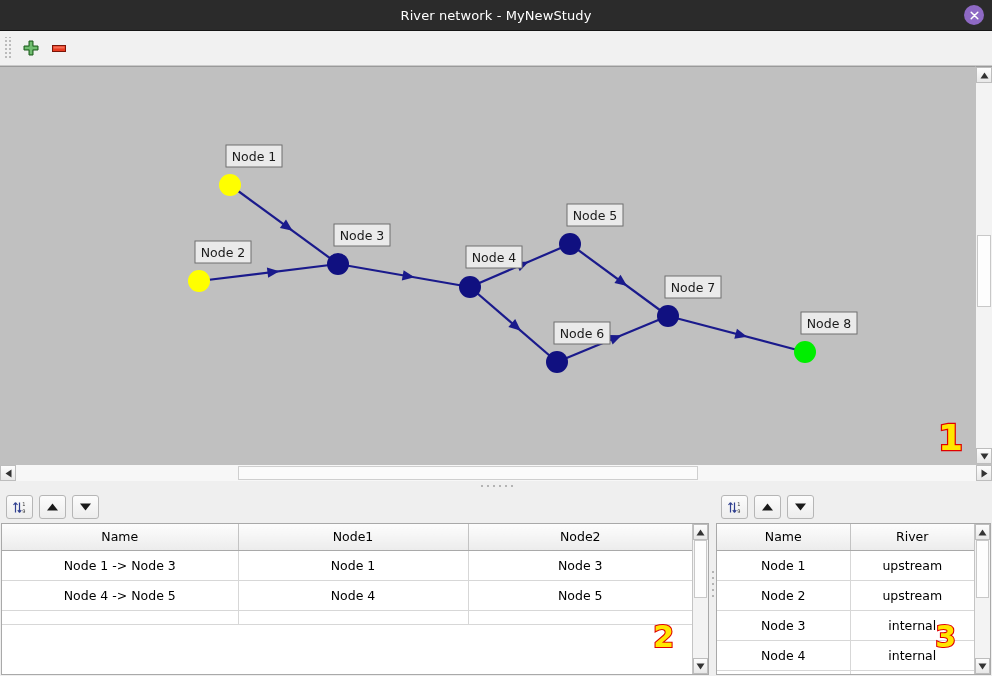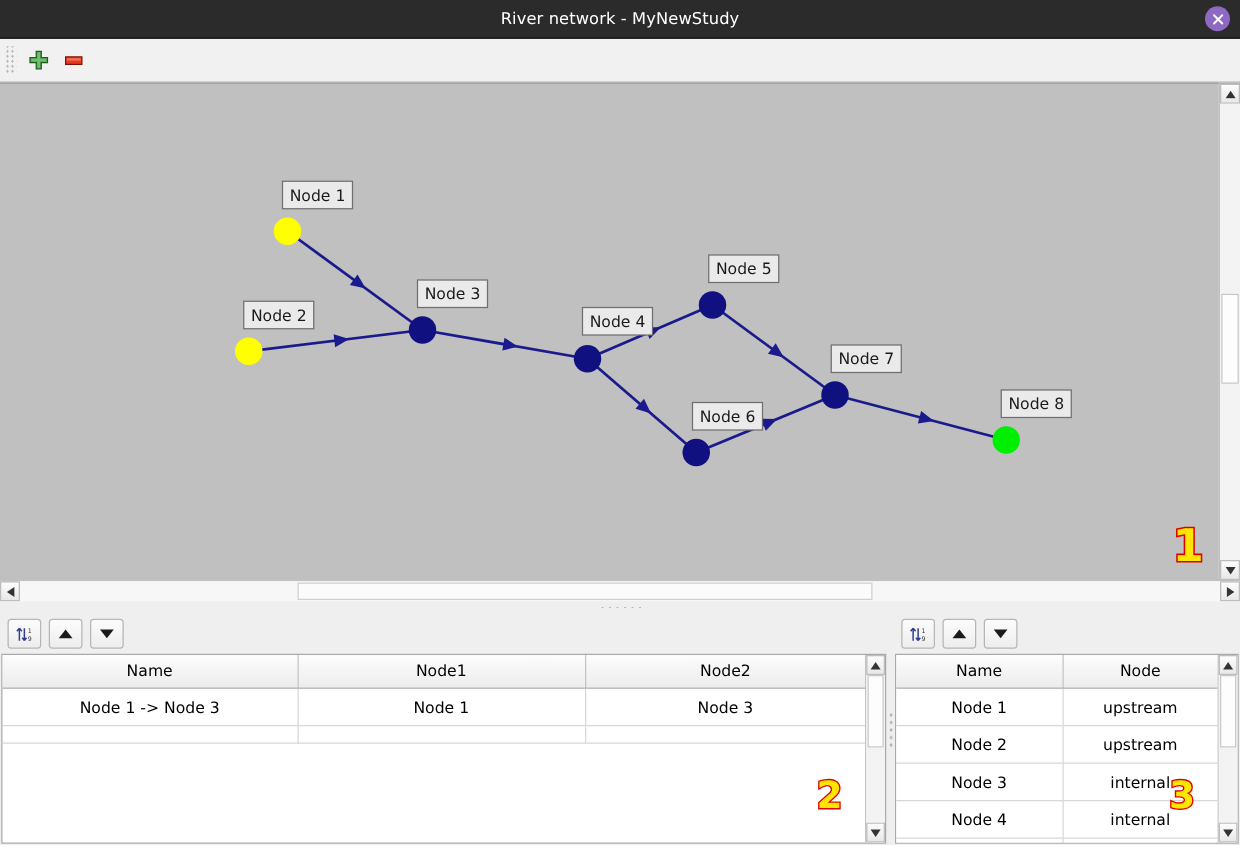--- a/index.html
+++ b/index.html
@@ -433,20 +433,25 @@
                 <th>Node1</th>
                 <th>Node2</th>
               </tr>
             </thead>
             <tbody id="reaches-body">
                 <tr>
                   <td>Node 1 -&gt; Node 3</td>
                   <td>Node 1</td>
                   <td>Node 3</td>
                 </tr>
+                <tr>
+                  <td>Node 4 -&gt; Node 5</td>
+                  <td>Node 4</td>
+                  <td>Node 5</td>
+                </tr>
                 <tr class="filler">
                   <td></td>
                   <td></td>
                   <td></td>
                 </tr>
               </tbody>
           </table>
           <div class="marker-in-table" id="marker-2">2</div>
         </div>
         <div class="table-vscroll">
@@ -496,21 +501,21 @@
       <div class="table-shell">
         <div class="table-scrollarea">
           <table class="grid">
             <colgroup>
                 <col style="width:133px">
                 <col>
               </colgroup>
             <thead>
               <tr>
                 <th>Name</th>
-                <th>Node</th>
+                <th>River</th>
               </tr>
             </thead>
             <tbody id="nodes-body">
                 <tr>
                   <td>Node 1</td>
                   <td>upstream</td>
                 </tr>
                 <tr>
                   <td>Node 2</td>
                   <td>upstream</td>

